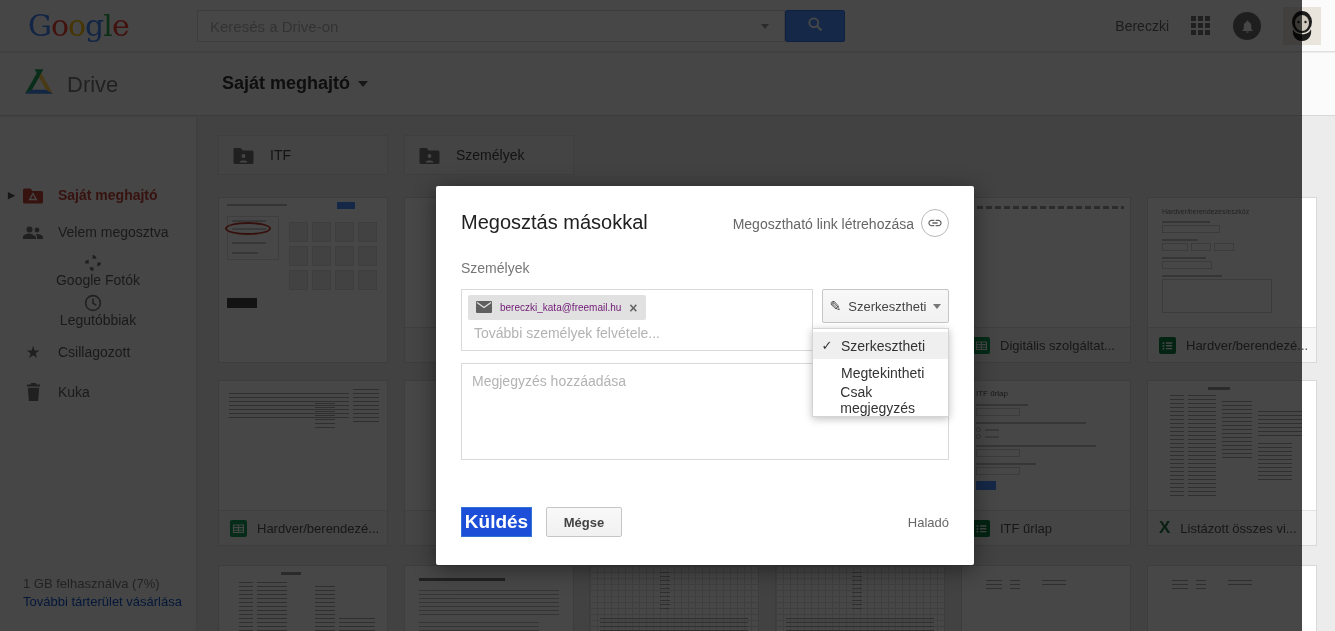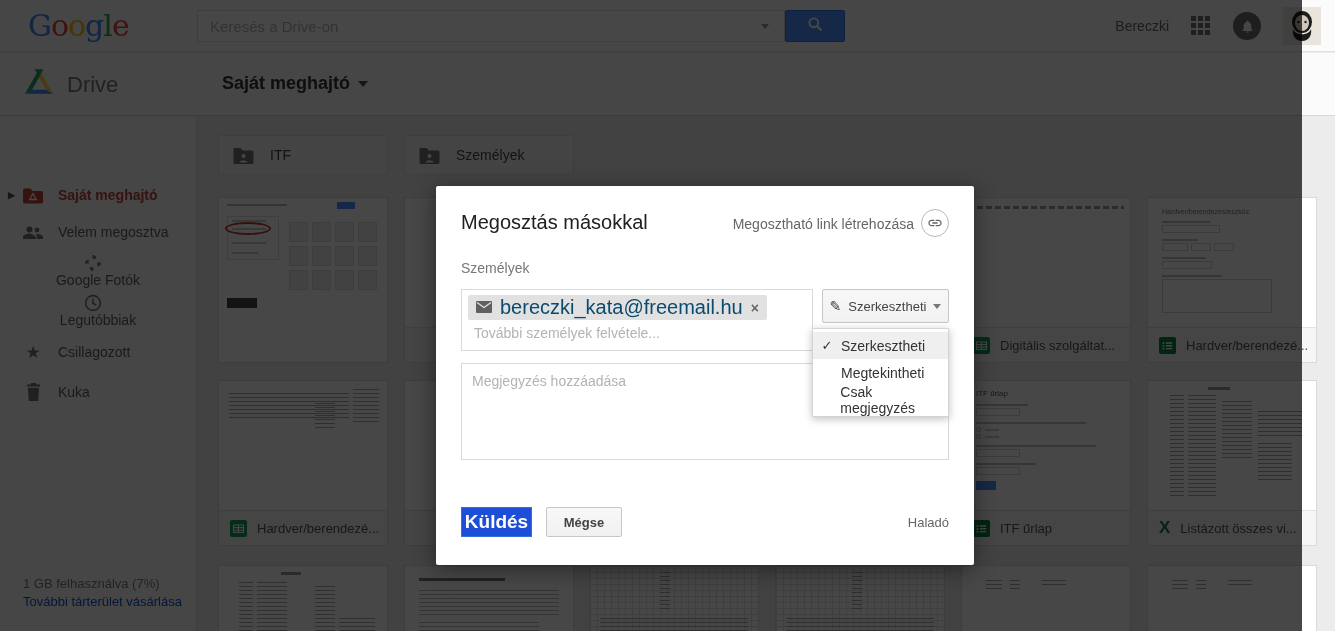--- a/index.html
+++ b/index.html
@@ -75,21 +75,21 @@
 
   
   .overlay { position:absolute; inset:0; background:rgba(0,0,0,0.72); z-index:50; }
   .dialog { position:absolute; left:407px; top:186px; width:538px; height:379px; background:#fff; z-index:60; box-shadow:0 4px 22px rgba(0,0,0,.45); border-radius:2px;margin-left:29px; }
   .dlg-title { position:absolute; left:25px; top:25px; font-size:20px; color:#212121; }
   .getlink { position:absolute; right:60px; top:30px; font-size:14px; color:#666; cursor:pointer; }
   .getlink-icon { position:absolute; right:25px; top:23px; width:28px; height:28px; border:1px solid #b9b9b9; border-radius:50%; display:flex; align-items:center; justify-content:center; cursor:pointer; }
   .people-label { position:absolute; left:25px; top:74px; font-size:14px; color:#777; }
   .recipbox { position:absolute; left:25px; top:103px; width:352px; height:62px; border:1px solid #d9d9d9; background:#fff; cursor:text; }
   .chip { position:absolute; left:6px; top:5px; height:25px; background:#e1e1e1; border-radius:2px; display:flex; align-items:center; padding:0 8px; gap:8px; }
-  .chip .email { font-size:20px; color:#0c4a6e; }
+  .chip .email { font-size:10px; color:#701a75; }
   .chip .x { font-size:14px; color:#666; cursor:pointer; font-weight:bold; }
   .addmore { position:absolute; left:12px; top:35px; font-size:14px; color:#b3b3b3; }
   .permbtn { position:absolute; left:386px; top:103px; width:127px; height:34px; background:linear-gradient(#f8f8f8,#f1f1f1); border:1px solid #c6c6c6; border-radius:2px; display:flex; align-items:center; justify-content:center; gap:7px; font-size:13px; color:#444; cursor:pointer; }
   .permbtn .pencil { font-size:14px; color:#333; }
   .permbtn .pcaret { width:0; height:0; border-left:4px solid transparent; border-right:4px solid transparent; border-top:5px solid #777; }
   .permmenu { position:absolute; left:376px; top:142px; width:137px; background:#fff; border:1px solid #d4d4d4; box-shadow:0 2px 8px rgba(0,0,0,.25); z-index:70; padding:3px 0; }
   .mitem { height:27px; display:flex; align-items:center; font-size:14px; color:#333; cursor:pointer; }
   .mitem .mcheck { width:28px; text-align:center; font-size:13px; color:#333; }
   .mitem.checked { background:#efefef; }
   .notebox { position:absolute; left:25px; top:177px; width:488px; height:97px; border:1px solid #d9d9d9; cursor:text;padding-left:24px; }

